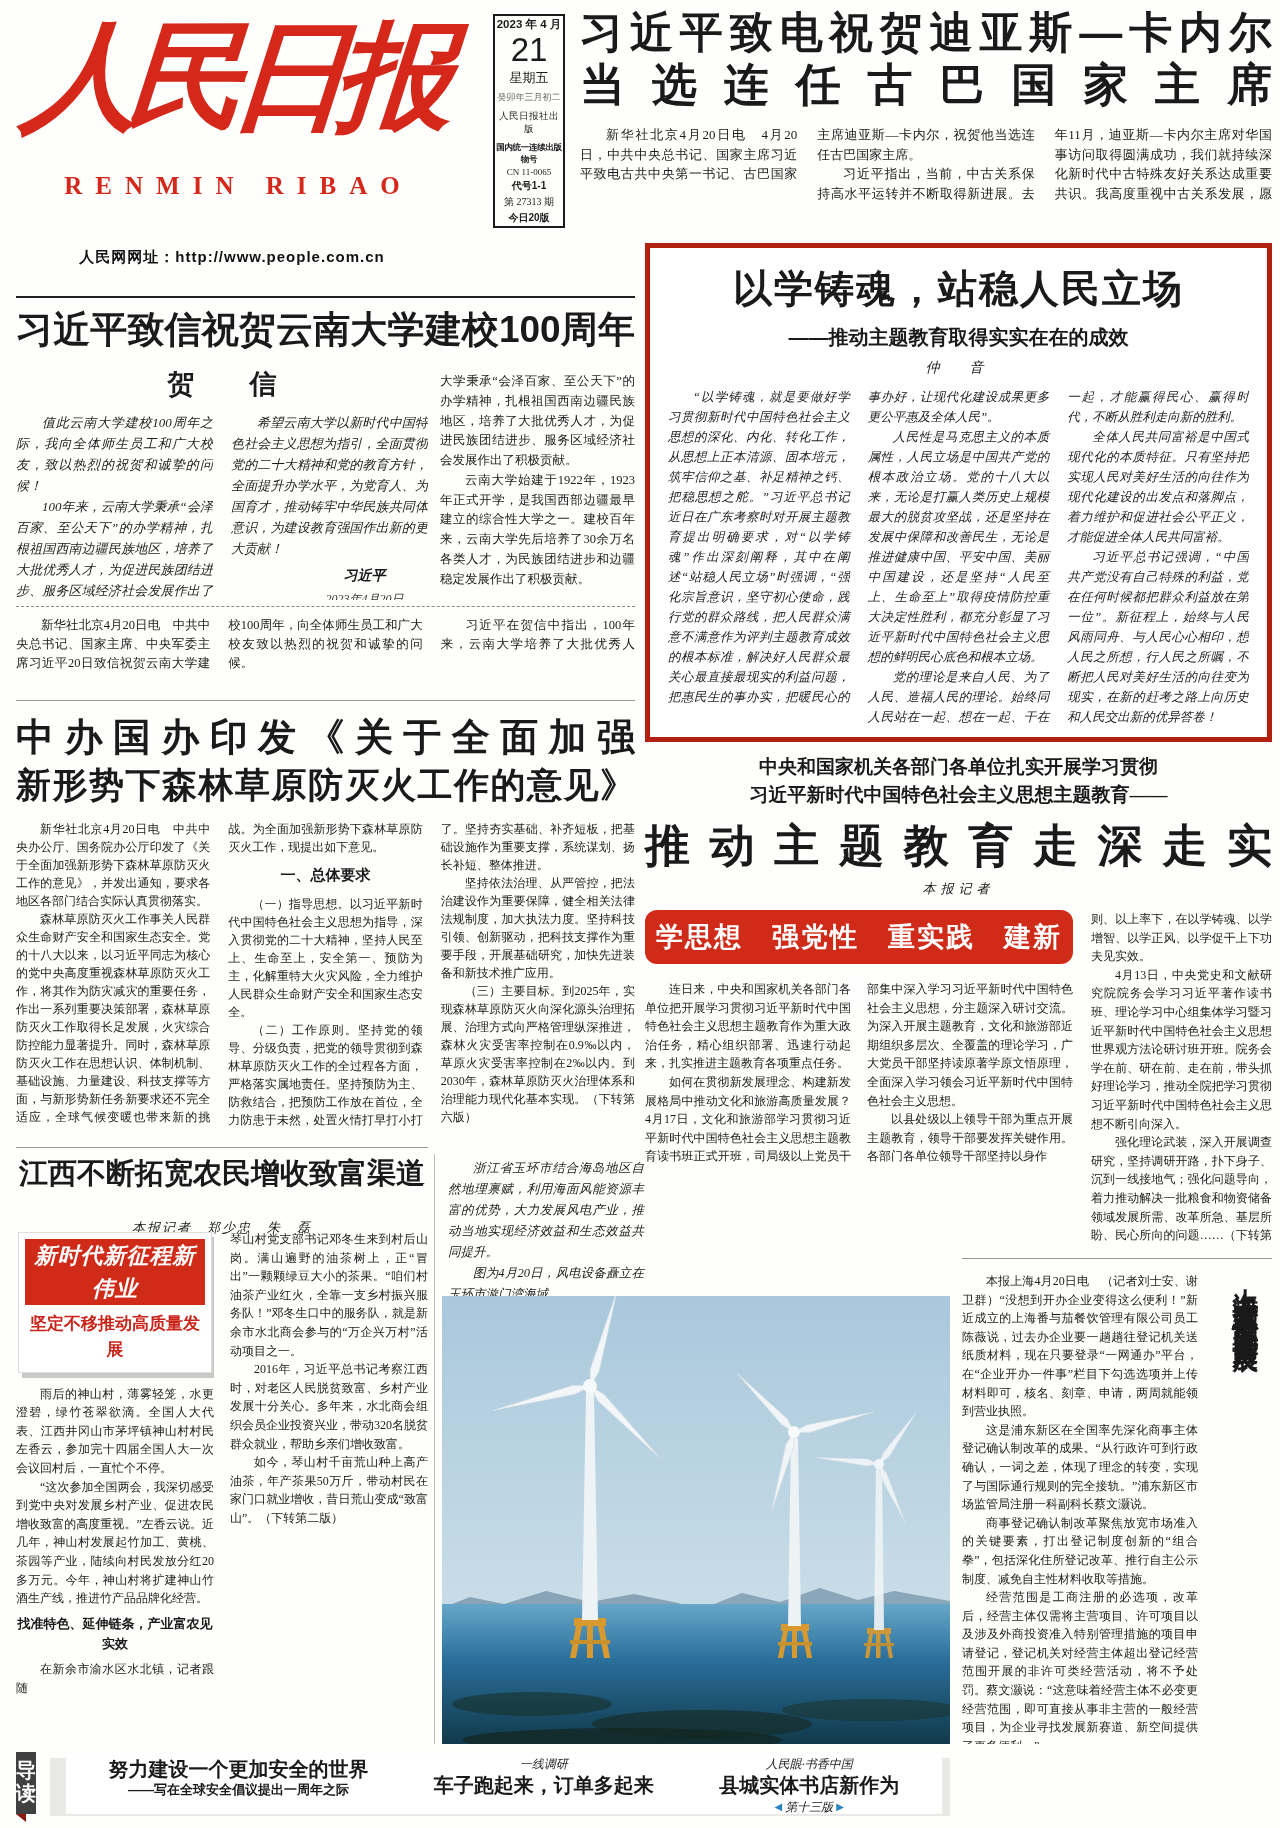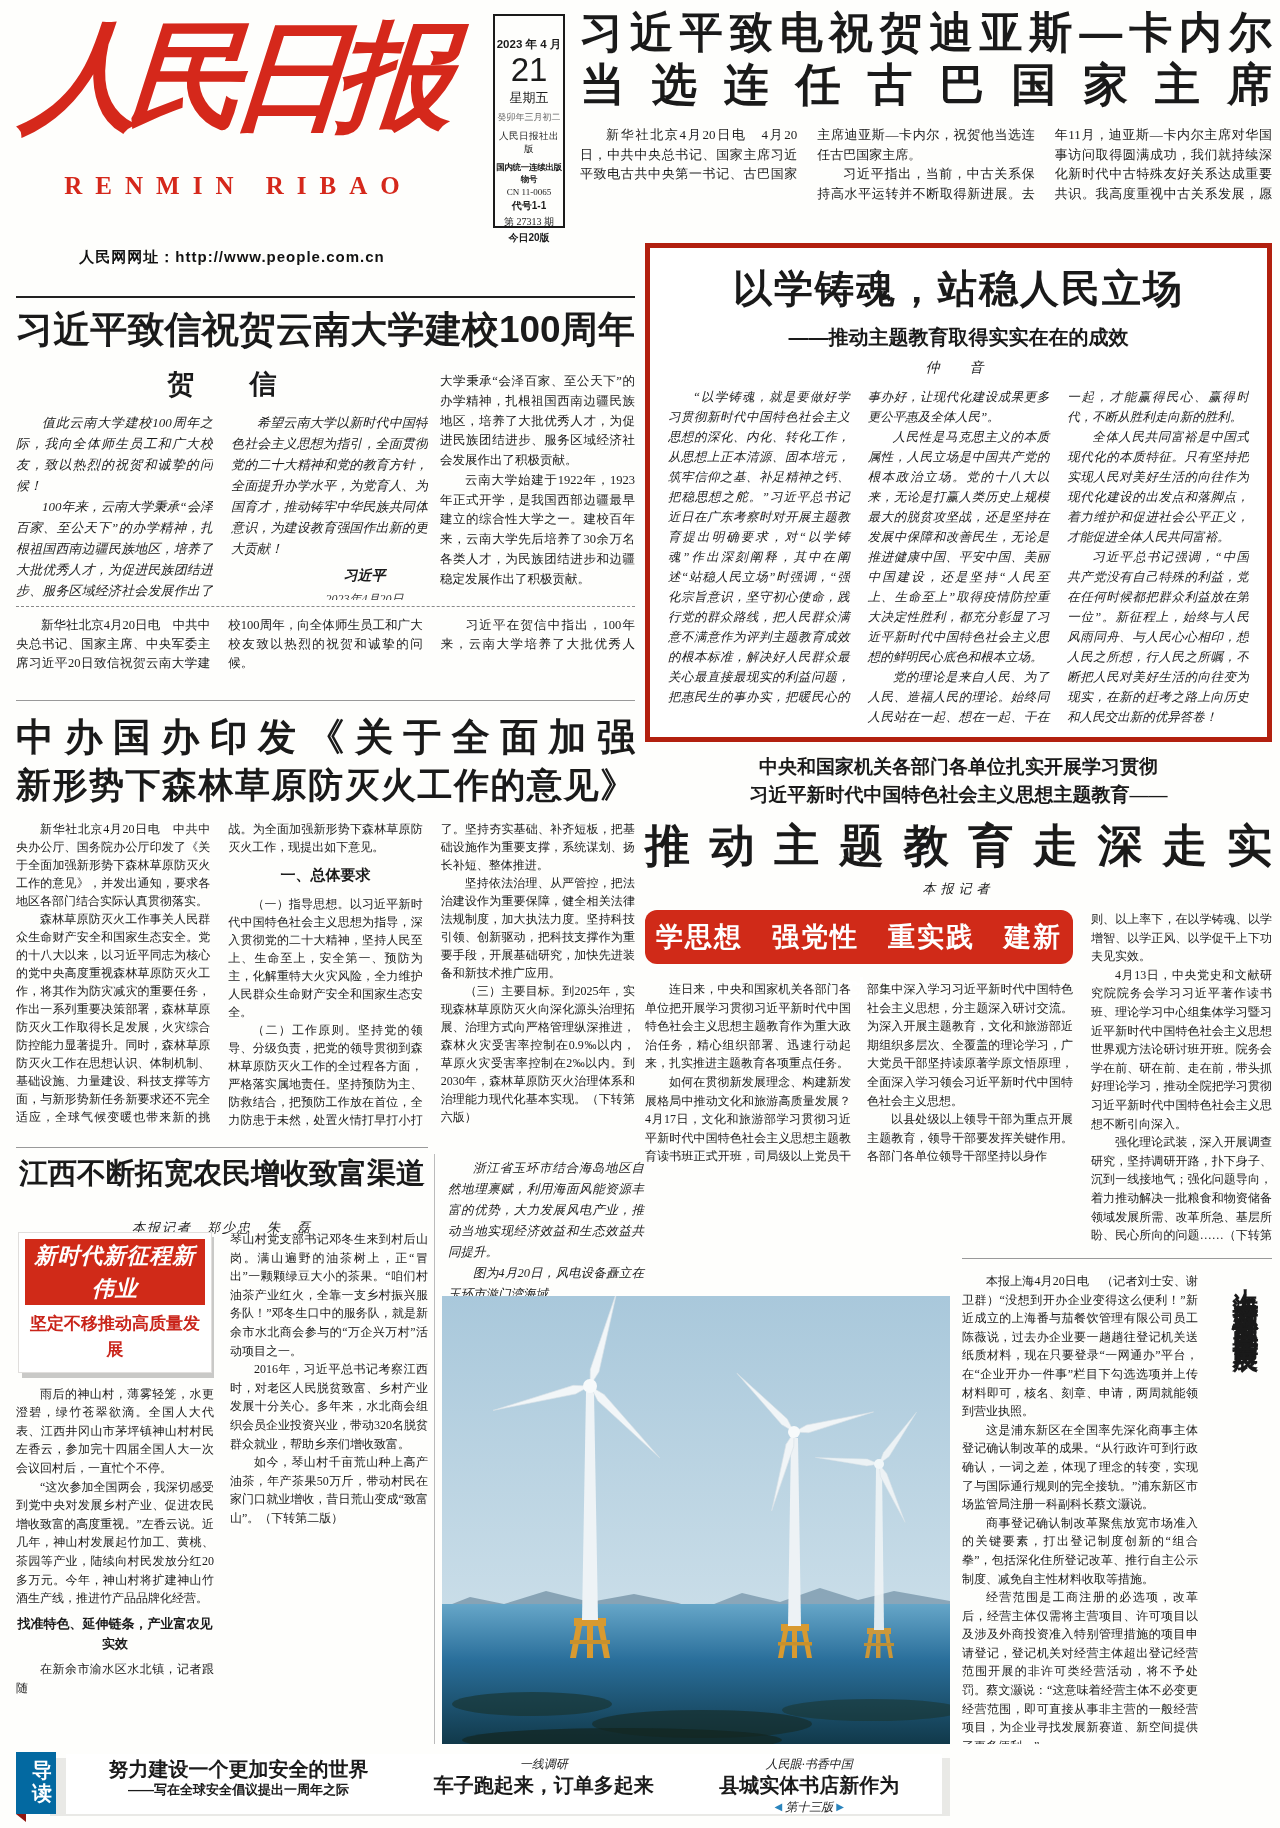--- a/index.html
+++ b/index.html
@@ -13,21 +13,21 @@
   .brand{left:20px;top:2px;width:424px;font-family:"DejaVu Serif", serif;font-style:italic;
          font-weight:bold;font-size:118px;line-height:1.25;color:#d5281b;letter-spacing:-14px;
          text-align:center;transform:skewX(-4deg);}
   .brand-latin{left:20px;top:172px;width:424px;text-align:center;color:#d5281b;
          font-family:"Liberation Serif",serif;font-weight:bold;font-size:25px;letter-spacing:13px;text-indent:13px;}
   .website{left:20px;top:248px;width:424px;text-align:center;font-family:"Liberation Sans",sans-serif;
          font-weight:bold;font-size:15px;letter-spacing:1px;color:#111;}
 
   
   .datebox{left:493px;top:14px;width:72px;height:214px;border:2px solid #1a1a1a;box-sizing:border-box;
-           text-align:center;padding-top:21px;font-family:"Liberation Sans",sans-serif;}
+           text-align:center;padding-top:1px;font-family:"Liberation Sans",sans-serif;}
   .db-l1{font-size:11.5px;font-weight:bold;}
   .db-day{font-size:33px;line-height:1.1;font-family:"Liberation Sans",sans-serif;}
   .db-week{font-size:13px;font-weight:normal;margin-top:1px;}
   .db-lunar{font-size:9px;color:#666;margin-top:4px;font-family:"Liberation Serif",serif;}
   .db-pub{font-size:9.5px;margin-top:6px;font-family:"Liberation Serif",serif;letter-spacing:.5px;}
   .db-issn-label{font-size:8.5px;font-weight:bold;margin-top:6px;letter-spacing:-.3px;}
   .db-issn{font-size:9px;font-family:"Liberation Serif",serif;margin-top:1px;}
   .db-code{font-size:10px;font-weight:bold;margin-top:2px;}
   .db-issue{font-size:10px;margin-top:2px;font-family:"Liberation Serif",serif;}
   .db-pages{font-size:10px;font-weight:bold;margin-top:2px;}
@@ -117,23 +117,23 @@
 
   
   .sh{left:962px;top:1268px;width:310px;height:478px;}
   .sh-body{position:absolute;left:0;top:4px;width:236px;height:472px;font-size:12px;line-height:1.55;overflow:hidden;}
   .sh-title{position:absolute;right:0;top:0;width:54px;height:478px;writing-mode:vertical-rl;
         font-weight:bold;font-size:26px;letter-spacing:4px;line-height:54px;text-align:justify;}
 
   
   .daodu{left:16px;top:1752px;width:934px;height:68px;}
   .dd-band{position:absolute;left:34px;top:6px;right:0;height:58px;background:#e9e9e6;}
-  .dd-tab{position:absolute;left:0;top:0;width:40px;height:62px;background:#0369a1;color:#fff;
+  .dd-tab{position:absolute;left:0;top:0;width:20px;height:62px;background:#404040;color:#fff;
         font-family:"Liberation Sans",sans-serif;font-weight:900;font-size:20px;line-height:1.15;
-        text-align:right;padding-top:7px;box-sizing:border-box;word-break:break-all;letter-spacing:4px;}
+        text-align:center;padding-top:7px;box-sizing:border-box;word-break:break-all;letter-spacing:4px;}
   .dd-tab::after{content:"";position:absolute;left:0;top:62px;border-right:10px solid #8f1710;
         border-bottom:8px solid transparent;}
   .dd-cards{position:absolute;left:50px;top:2px;right:8px;height:60px;display:flex;}
   .dd-card{background:#fff;text-align:center;padding-top:3px;flex:1;overflow:hidden;}
   .dd-card.wide{flex:1.3;}
   .dd-kick{font-style:italic;font-size:12px;line-height:1.3;}
   .dd-title{font-family:"Liberation Sans",sans-serif;font-weight:900;font-size:20px;line-height:1.25;}
   .dd-sub{font-family:"Liberation Sans",sans-serif;font-weight:bold;font-size:13px;line-height:1.3;}
   .dd-page{font-style:italic;font-size:12px;margin-top:1px;}
   .dd-arrow{color:#2b85bd;font-style:normal;font-size:10px;vertical-align:1px;}

